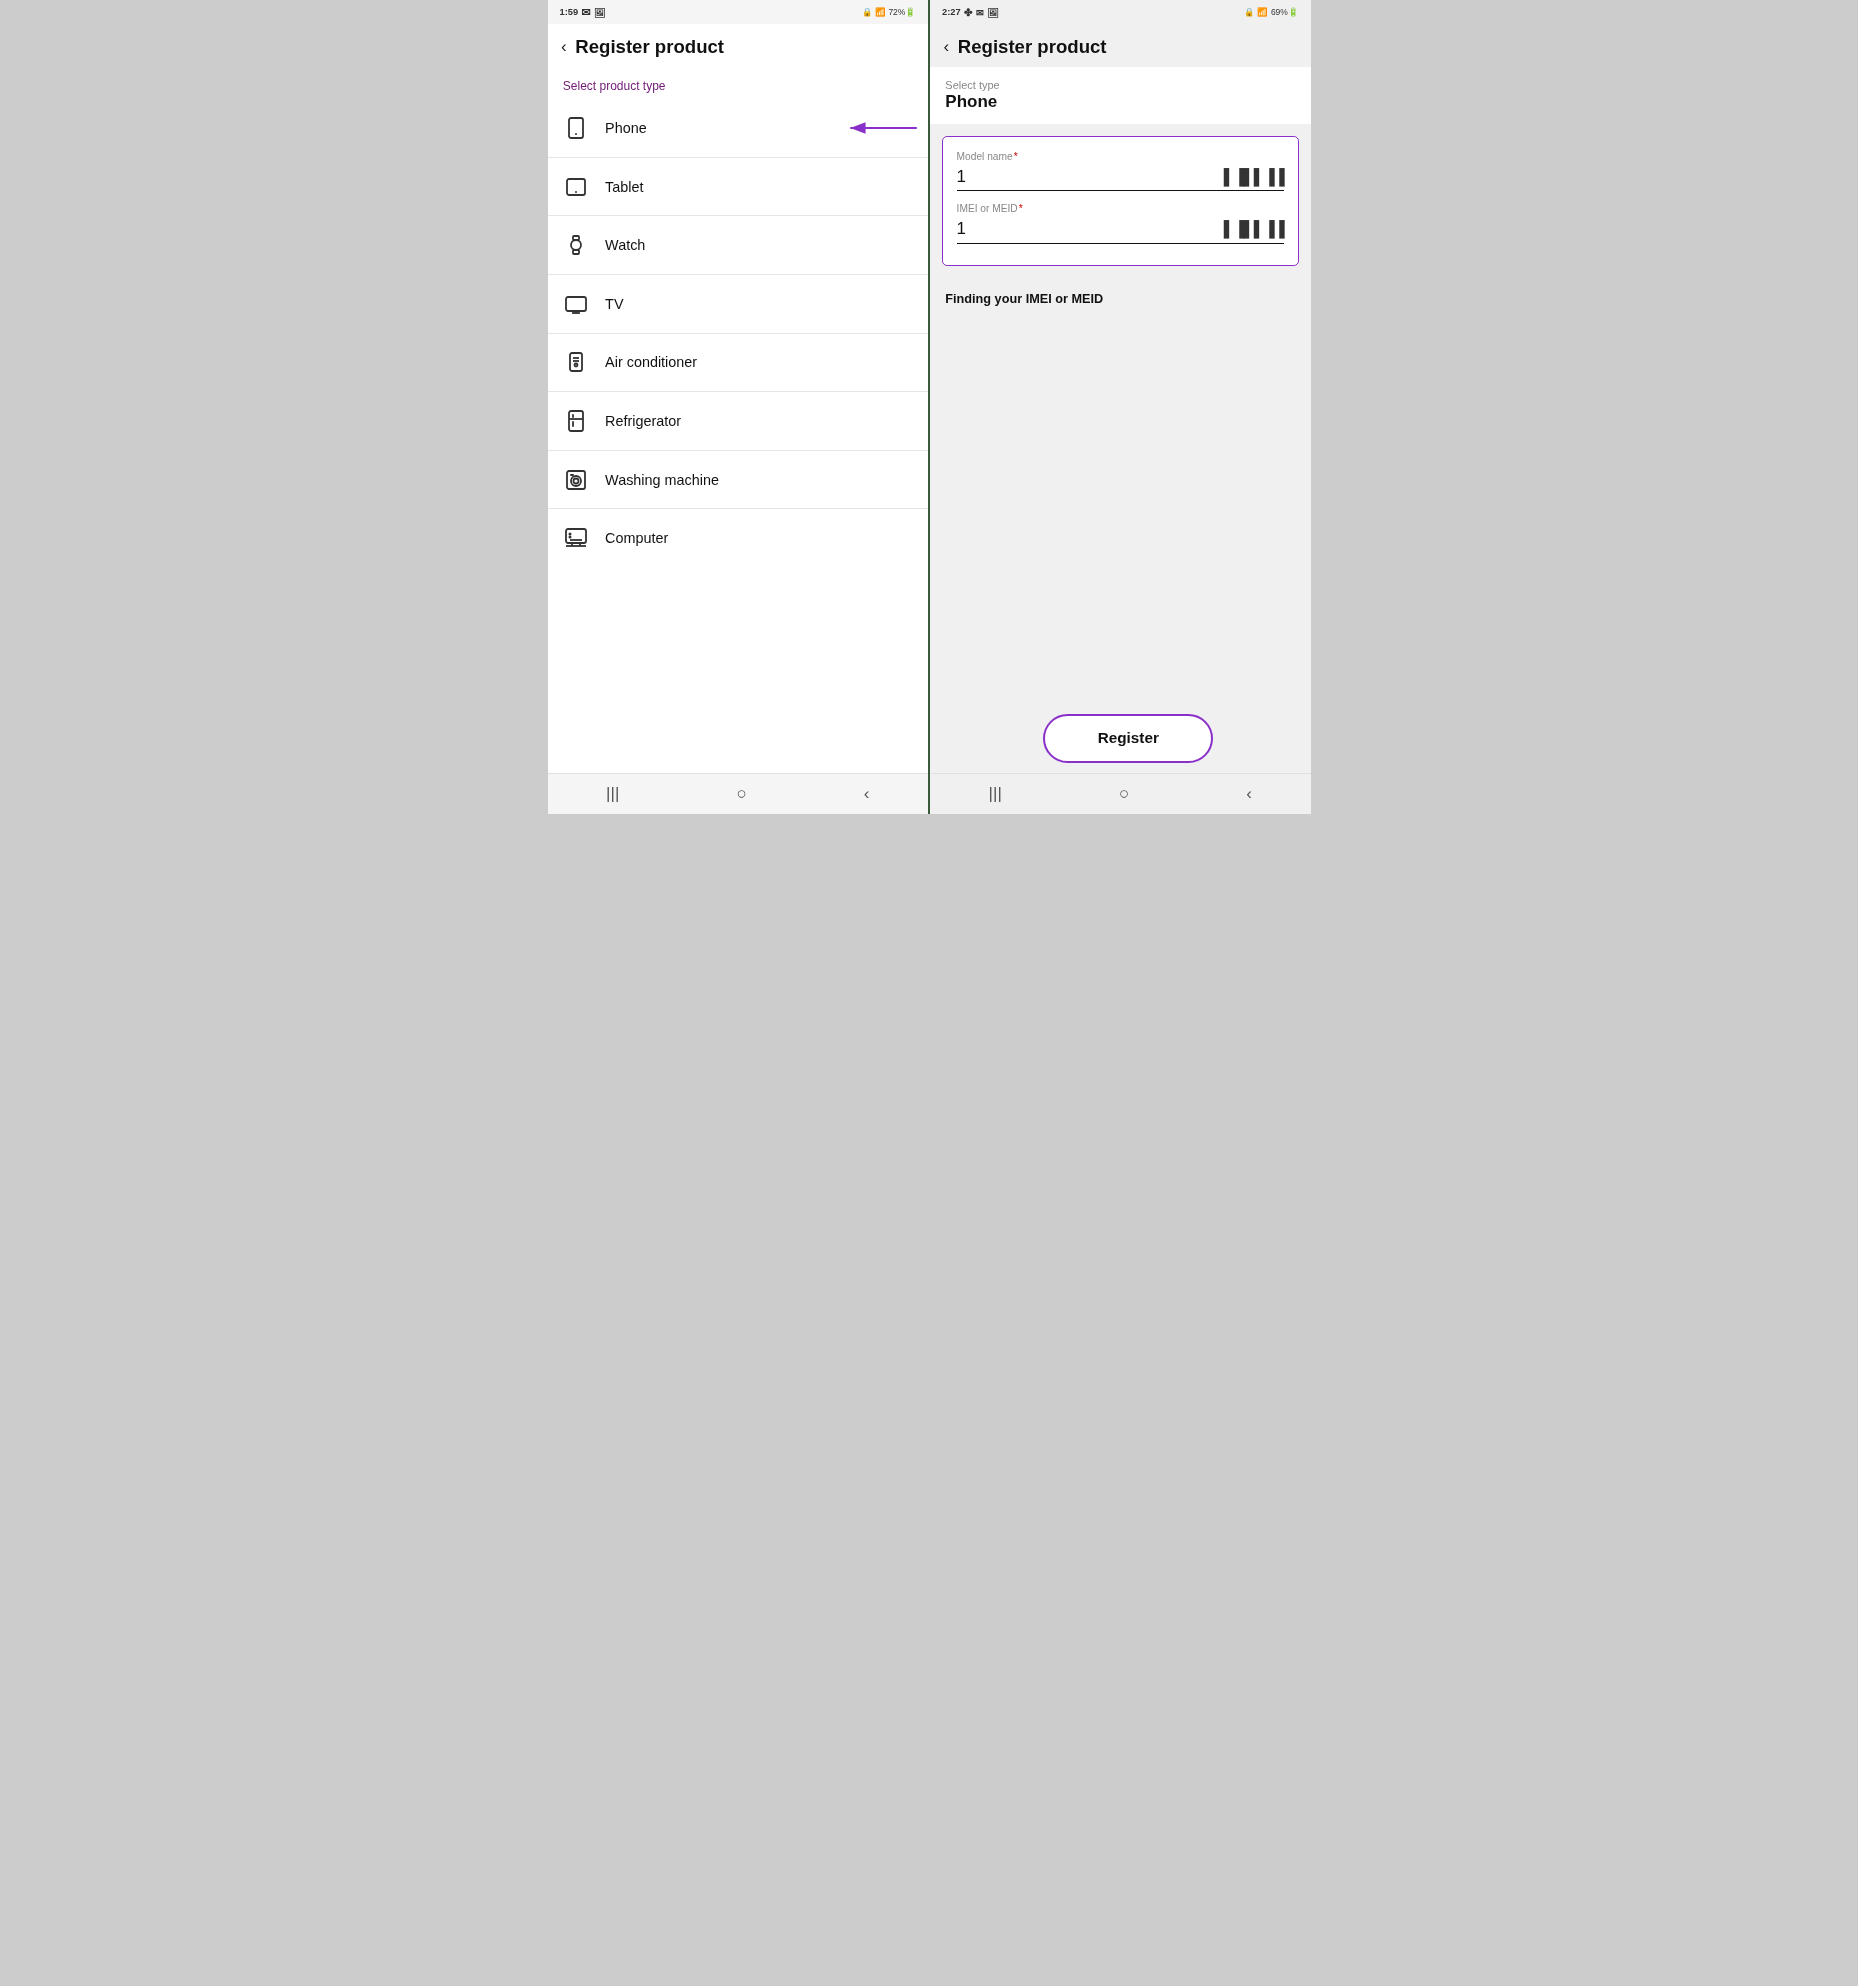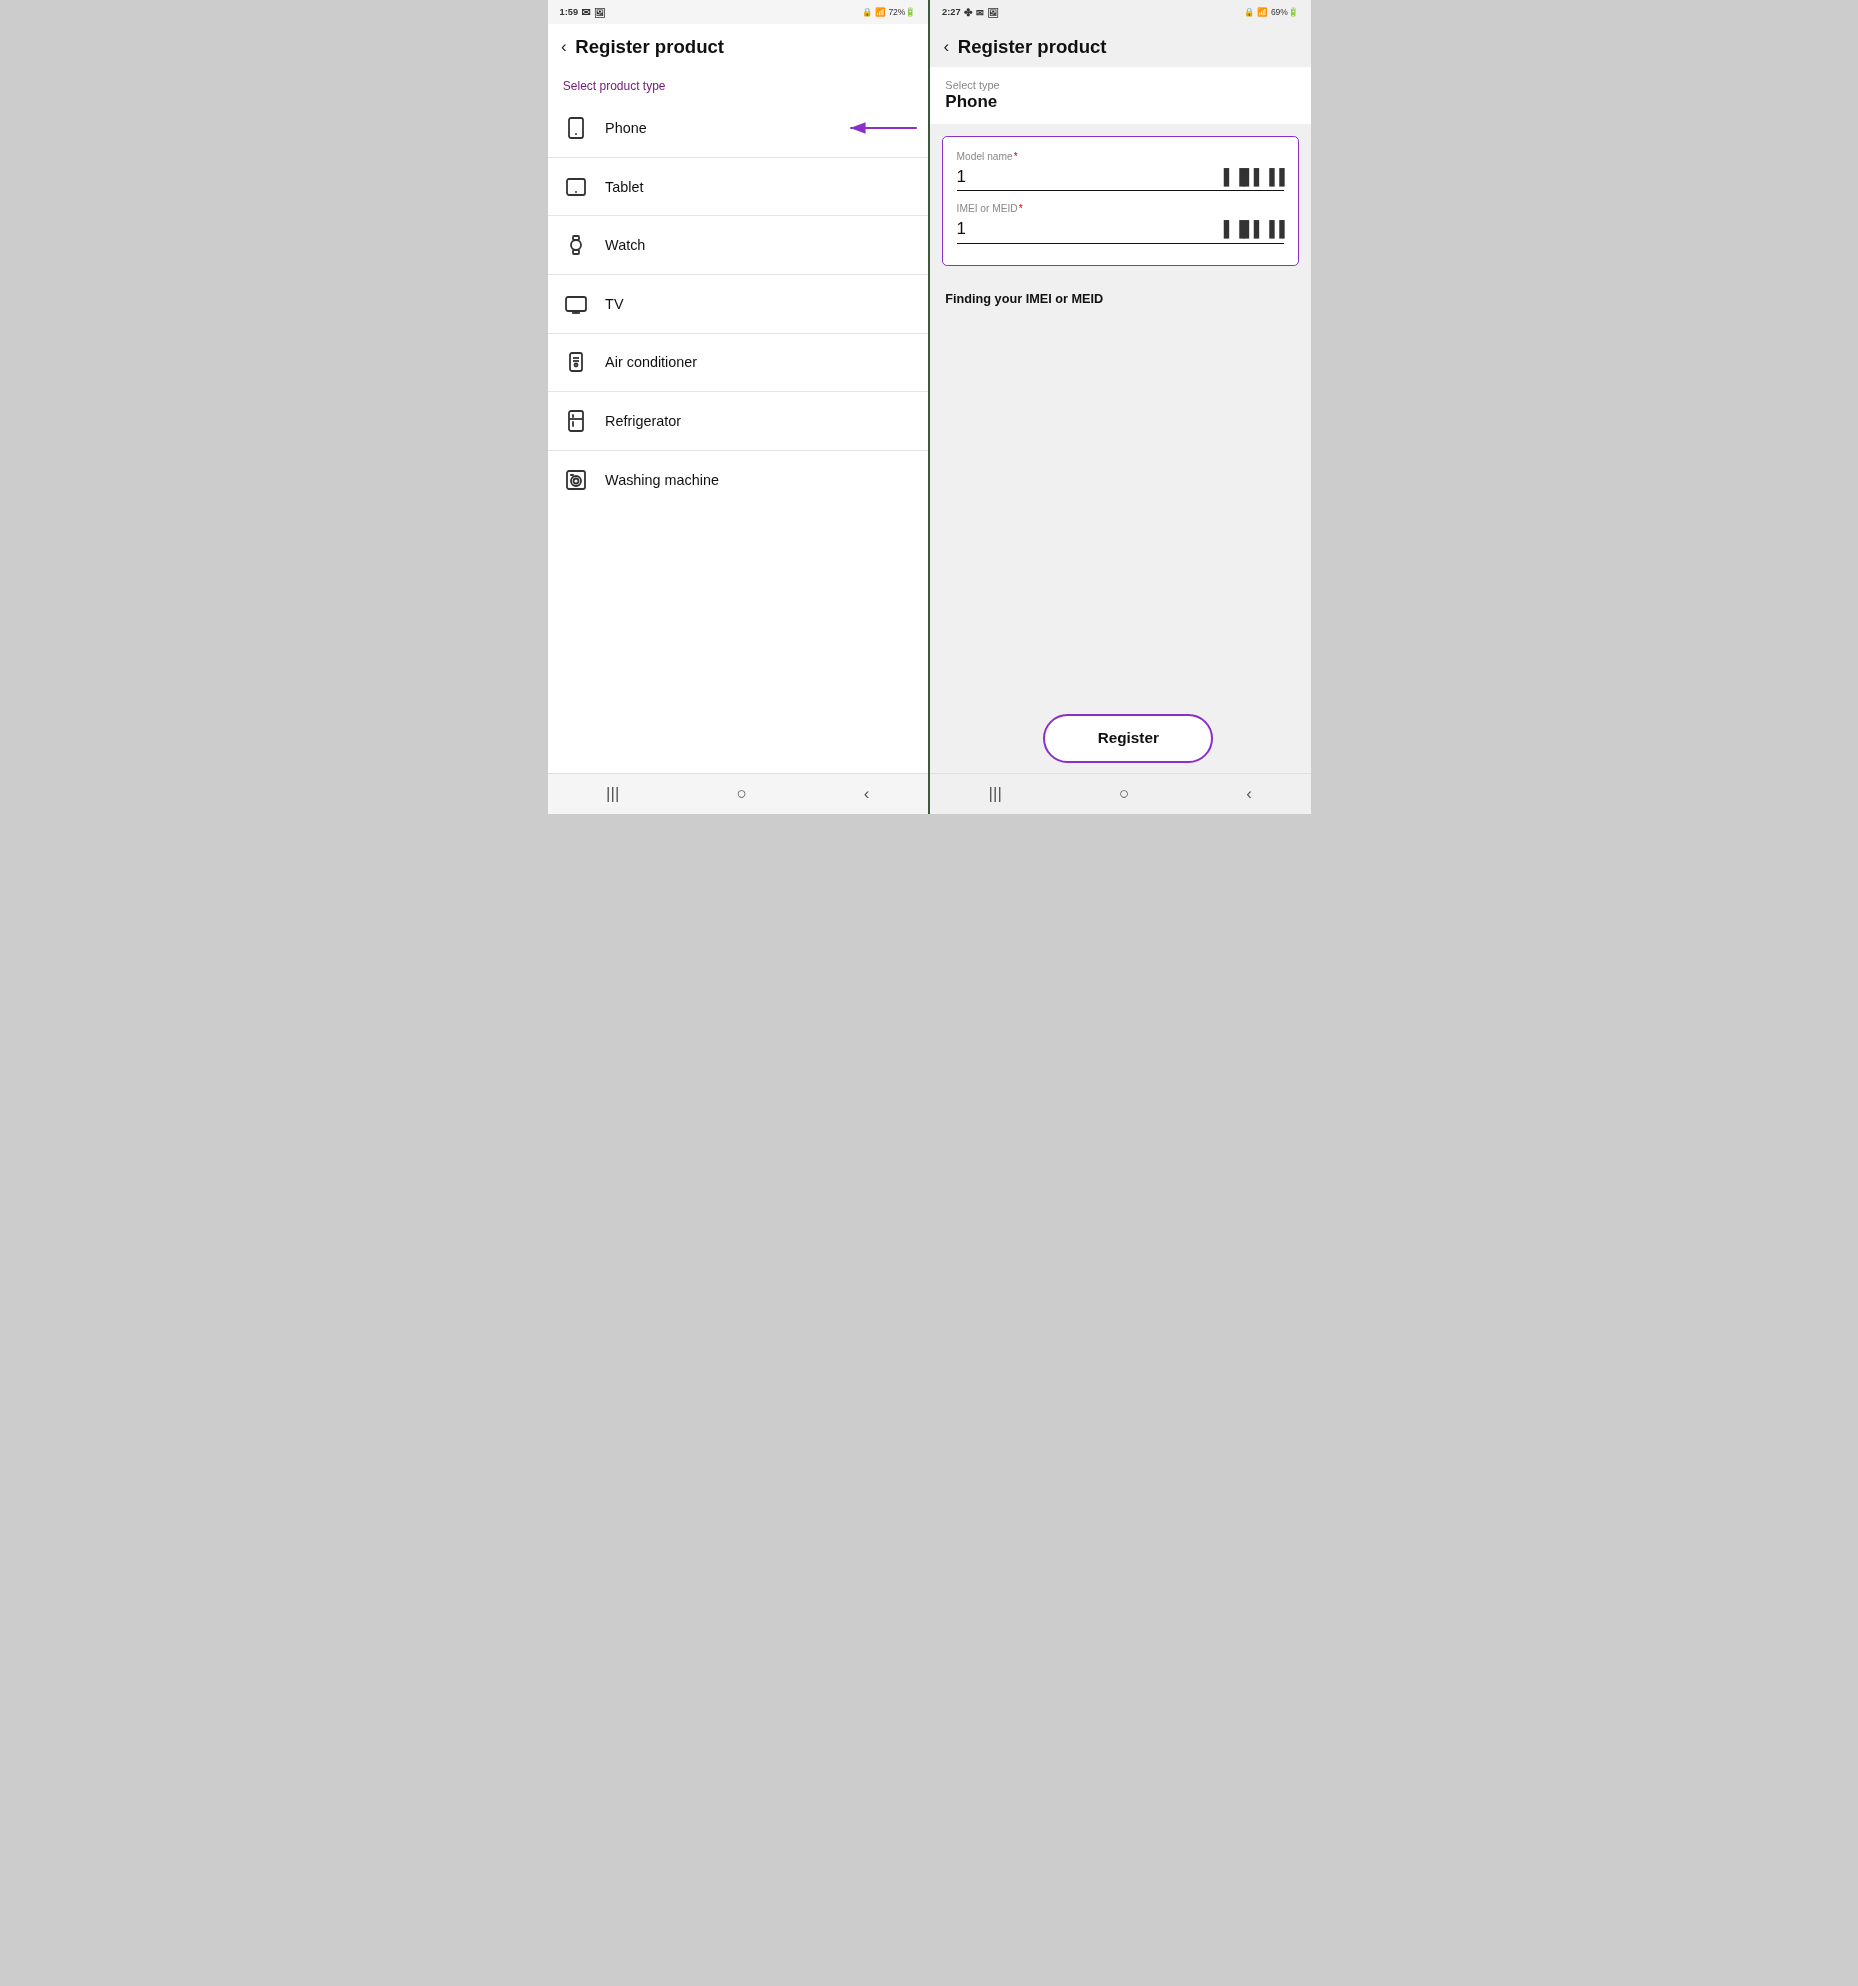--- a/index.html
+++ b/index.html
@@ -328,20 +328,34 @@
           <svg viewBox="0 0 24 24">
             <rect x="3" y="3" width="18" height="18" rx="2"></rect>
             <circle cx="12" cy="13" r="5"></circle>
             <circle cx="12" cy="13" r="2.5"></circle>
             <line x1="7" y1="7" x2="9" y2="7" stroke-linecap="round" stroke-width="2"></line>
           </svg>
         </div>
         <span class="product-name">Washing machine</span>
       </div>
 
+      <div class="product-item">
+        <div class="product-icon">
+          <svg viewBox="0 0 24 24">
+            <rect x="2" y="3" width="20" height="14" rx="2"></rect>
+            <line x1="2" y1="20" x2="22" y2="20"></line>
+            <line x1="8" y1="17" x2="8" y2="20"></line>
+            <line x1="16" y1="17" x2="16" y2="20"></line>
+            <line x1="6" y1="8" x2="6" y2="8" stroke-linecap="round" stroke-width="3"></line>
+            <line x1="6" y1="11" x2="6" y2="11" stroke-linecap="round" stroke-width="3"></line>
+            <line x1="6" y1="14" x2="18" y2="14"></line>
+          </svg>
+        </div>
+        <span class="product-name">Computer</span>
+      </div>
     </div>
 
     <div class="nav-bar">
       <span class="nav-icon">|||</span>
       <span class="nav-icon">○</span>
       <span class="nav-icon">‹</span>
     </div>
   </div>
 
   <div class="screen screen-right" style="position:relative;">

